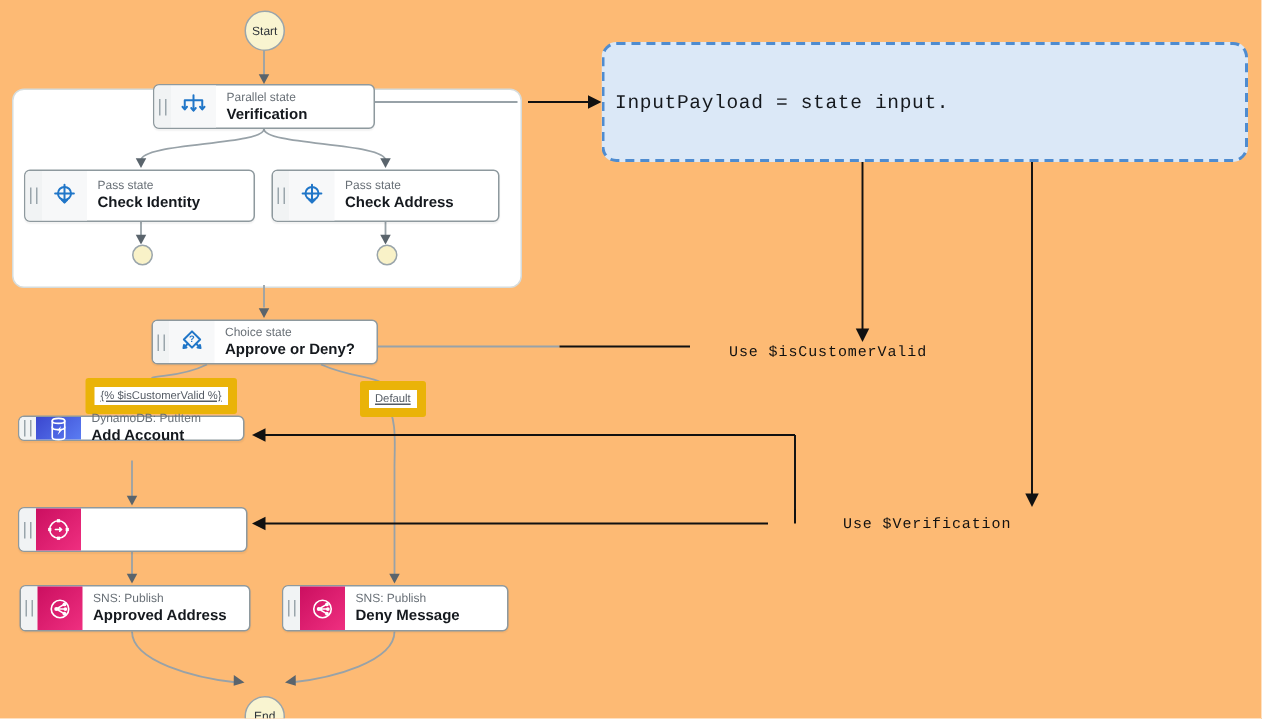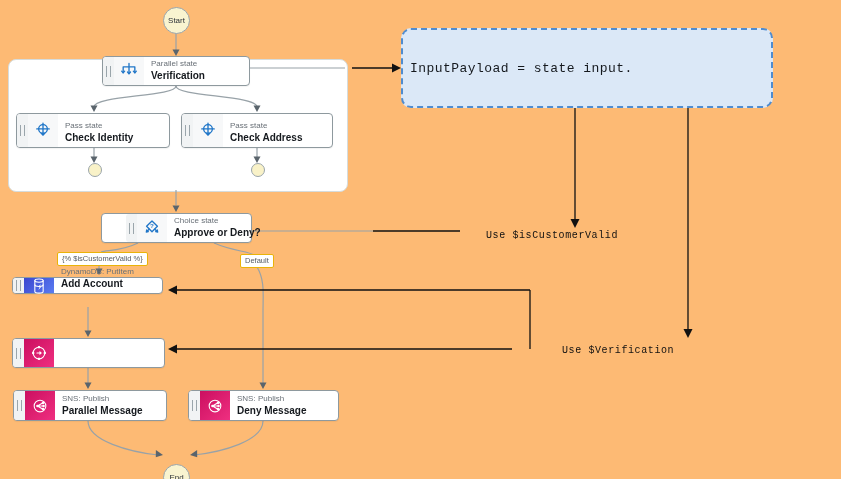--- a/index.html
+++ b/index.html
@@ -9,30 +9,30 @@
   .container-frame{position:absolute;left:8px;top:59px;width:338px;height:131px;
           border:1px solid #d6dcdc;border-radius:8px;z-index:0;background:#fff;}
   .state-box{position:absolute;display:flex;align-items:stretch;background:#fff;
           border:1px solid #8e999e;border-radius:4px;z-index:2;box-shadow:0 1px 1px rgba(0,0,0,.05);box-sizing:border-box;}
   .handle{width:11px;background:#f1f3f4;border-radius:3px 0 0 3px;display:flex;align-items:center;justify-content:center;flex:none;}
   .grip{width:3px;height:11px;border-left:1px solid #9aa5ab;border-right:1px solid #9aa5ab;}
   .iconbox{width:30px;flex:none;display:flex;align-items:center;justify-content:center;}
   .iconbox.flow{background:#f7f8f9;}
   .iconbox.dynamodb{background:linear-gradient(135deg,#3b47cf,#5a7cf2);}
   .iconbox.pink{background:linear-gradient(135deg,#cb0f60,#ef2f80);}
-  .texts{display:flex;flex-direction:column;justify-content:flex-end;padding:3px 8px 3px 7px;min-width:0;}
+  .texts{display:flex;flex-direction:column;justify-content:center;padding:3px 8px 3px 7px;min-width:0;}
   .type{font-size:8px;color:#697077;white-space:nowrap;line-height:10px;}
   .name{font-size:10px;font-weight:700;color:#15191e;white-space:nowrap;line-height:13px;}
   .terminator{position:absolute;z-index:2;background:#f9f4d0;border:1px solid #9aa5ab;border-radius:50%;
           display:flex;align-items:center;justify-content:center;font-size:8px;color:#2d3238;box-sizing:border-box;}
   .terminator.big{width:27px;height:27px;}
   .terminator.small{width:14px;height:14px;background:#f9f2c8;}
-  .rule-label{position:absolute;z-index:2;background:#fff;border:1px solid #eab308;border-radius:2px;
-          font-size:7.5px;color:#545b64;padding:1px 4px;white-space:nowrap;line-height:10px;}
-  .note{position:absolute;left:401px;top:28px;width:372px;height:80px;z-index:2;box-sizing:border-box;
+  .rule-label{position:absolute;z-index:2;background:#fff;border:6px solid #eab308;border-radius:2px;
+          font-size:7.5px;color:#545b64;padding:1px 4px;white-space:nowrap;line-height:10px;text-decoration:underline;}
+  .note{position:absolute;left:401px;top:28px;width:431px;height:80px;z-index:2;box-sizing:border-box;
           background:#dbe8f7;border:2px dashed #4f8cd0;border-radius:10px;
           display:flex;flex-direction:column;justify-content:center;padding-left:7px;}
   .note div{font-family:"Liberation Mono",monospace;font-size:13px;letter-spacing:.45px;
           color:#15191e;line-height:17px;white-space:nowrap;}
   .annot-text{position:absolute;z-index:2;font-family:"Liberation Mono",monospace;font-size:10px;
           letter-spacing:.6px;color:#111;white-space:nowrap;}
   .st{stroke:#2076c8;stroke-width:1.6;fill:none;stroke-linecap:round;stroke-linejoin:round;}
   .stw{stroke:#fff;stroke-width:1.3;fill:none;stroke-linecap:round;stroke-linejoin:round;}
 </style>
 </head>
@@ -144,21 +144,21 @@
         <path d="M12 2.5 V16.5 M4.5 9.5 H19.5"></path>
         <path d="M9.8 14.6 L12 16.8 L14.2 14.6"></path>
       </svg>
     </div>
     <div class="texts">
       <div class="type">Pass state</div>
       <div class="name">Check Address</div>
     </div>
   </div>
 
-  <div class="state-box" style="left:101px;top:213px;width:151px;height:30px;padding-left:24px;">
+  <div class="state-box" style="left:101px;top:213px;width:151px;height:30px;">
     <div class="handle">
         <span class="grip"></span>
       </div>
     <div class="iconbox flow">
       <svg width="20" height="20" viewBox="0 0 24 24" class="st">
         <path d="M12 3.5 L18.5 10 L12 16.5 L5.5 10 Z"></path>
         <path d="M8.6 13.4 L5.2 16.8 M5.2 16.8 L5.6 14.4 M5.2 16.8 L7.6 16.4"></path>
         <path d="M15.4 13.4 L18.8 16.8 M18.8 16.8 L18.4 14.4 M18.8 16.8 L16.4 16.4"></path>
         <text x="12" y="12.4" font-size="7.5" text-anchor="middle" fill="#2076c8" stroke="none" font-weight="bold" font-family="Liberation Sans, sans-serif">?</text>
       </svg>
@@ -219,21 +219,21 @@
         <circle cx="12" cy="12" r="7"></circle>
         <path d="M9 12 L15 8.5 M9 12 L15 15.5 M9 12 H16"></path>
         <circle cx="9" cy="12" r="1.6" fill="#fff" stroke="none"></circle>
         <circle cx="15.5" cy="8.3" r="1.5" fill="#fff" stroke="none"></circle>
         <circle cx="16.3" cy="12" r="1.5" fill="#fff" stroke="none"></circle>
         <circle cx="15.5" cy="15.7" r="1.5" fill="#fff" stroke="none"></circle>
       </svg>
     </div>
     <div class="texts">
       <div class="type">SNS: Publish</div>
-      <div class="name">Parallel Message</div>
+      <div class="name">Approved Address</div>
     </div>
   </div>
 
   <div class="state-box" style="left:188px;top:390px;width:151px;height:31px;">
     <div class="handle">
         <span class="grip"></span>
       </div>
     <div class="iconbox pink">
       <svg width="20" height="20" viewBox="0 0 24 24" class="stw">
         <circle cx="12" cy="12" r="7"></circle>

